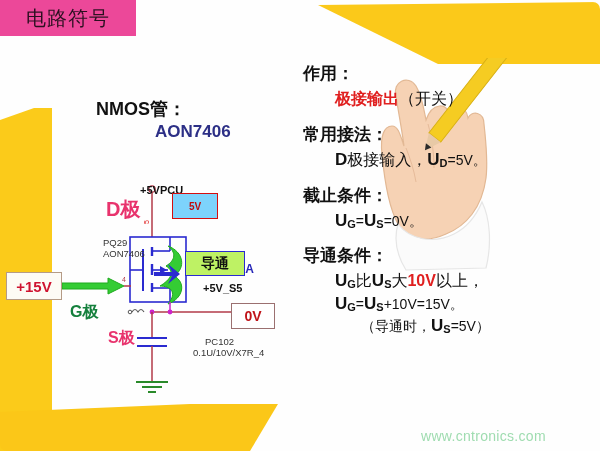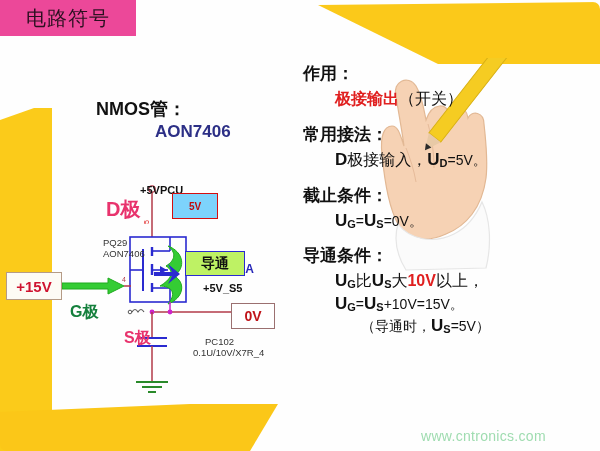--- a/index.html
+++ b/index.html
@@ -57,21 +57,21 @@
     font-family:"Liberation Sans",sans-serif;
   }
 
   
   #circuit{position:absolute;left:0;top:0;width:600px;height:451px;}
 
   .clabel{position:absolute;white-space:nowrap;}
   #lab-5vpcu{left:140px;top:172px;font-size:11px;font-weight:bold;color:#111;margin-top:12px;}
   #lab-d{left:106px;top:196px;font-size:20px;font-weight:bold;color:#e8336d;}
   #lab-g{left:70px;top:290px;font-size:16px;font-weight:bold;color:#15803d;margin-top:12px;}
-  #lab-s{left:124px;top:328px;font-size:16px;font-weight:bold;color:#e8336d;}
+  #lab-s{left:108px;top:328px;font-size:16px;font-weight:bold;color:#e8336d;}
   #lab-pq29{left:103px;top:237px;font-size:9.5px;color:#333;}
   #lab-aon{left:103px;top:248px;font-size:9.5px;color:#333;}
   #lab-current{left:227px;top:262px;font-size:12px;font-weight:bold;color:#2727b8;letter-spacing:.5px;}
   #lab-5vs5{left:203px;top:282px;font-size:11px;font-weight:bold;color:#111;}
   #lab-pc102{left:205px;top:336px;font-size:9.5px;color:#333;text-align:center;}
   #lab-cval{left:193px;top:347px;font-size:9.5px;color:#333;}
 
   .vbox{
     position:absolute;display:flex;align-items:center;justify-content:center;
     font-weight:bold;

